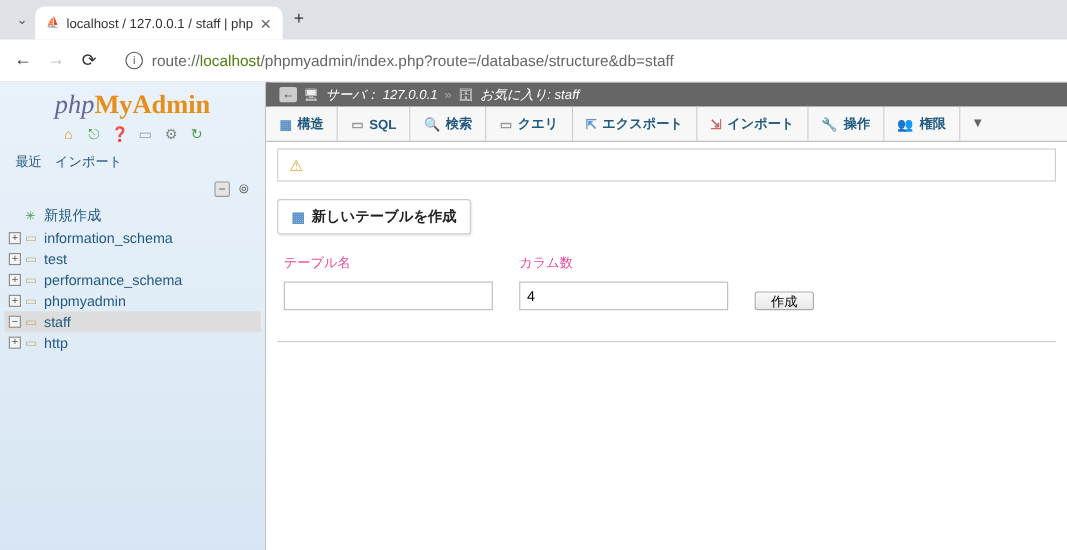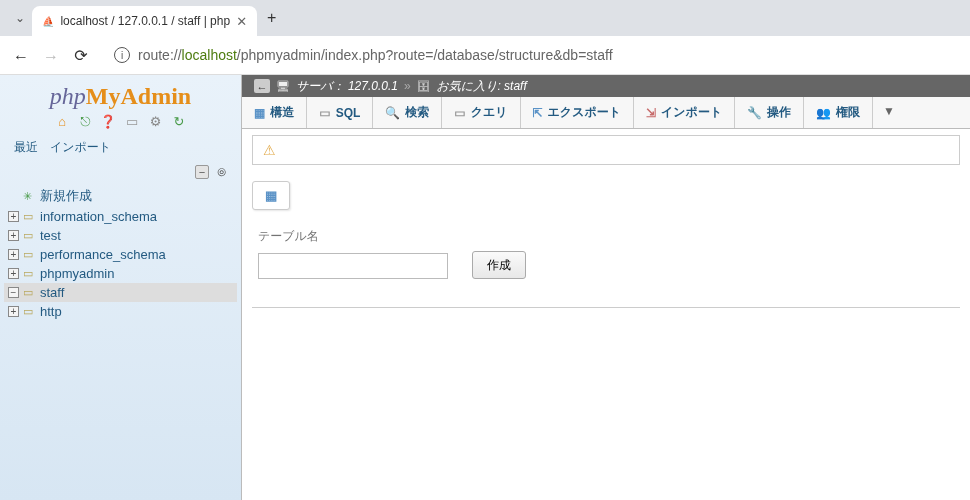--- a/index.html
+++ b/index.html
@@ -63,25 +63,25 @@
 .topnav .more { padding:7px 10px; color:#666; font-weight:bold; flex-shrink:0;}
 
 
 .msg { display:flex; align-items:center; gap:8px; background:#fff; border:1px solid #ccc; margin:6px 10px; padding:6px 10px; font-size:12px; color:#333;}
 .msg .warn { color:#e1a948; font-size:14px;}
 
 
 .panel { margin:10px; }
 .panel-title { display:inline-flex; align-items:center; gap:6px; background:#fff; border:1px solid #ccc; padding:6px 12px; font-weight:bold; font-size:13px; border-radius:3px; box-shadow:1px 1px 2px rgba(0,0,0,.1);}
 .form-row { display:flex; gap:24px; padding:18px 6px 4px; align-items:flex-end;}
-.field label { display:block; font-size:12px; margin-bottom:8px; color:#737373;}
+.field label { display:block; font-size:12px; margin-bottom:8px; color:#ec4899;}
 .field input { height:26px; border:1px solid #bbb; padding:0 6px; font-size:13px;}
 .field input.tname { width:190px; }
 .field input.cols { width:190px; }
-.btn { height:28px; padding:0 14px; border:1px solid #aaa; border-radius:3px; background:linear-gradient(#fafafa,#e8e8e8); font-size:12px; cursor:pointer;}
+.btn { height:17px; padding:0 14px; border:1px solid #aaa; border-radius:3px; background:linear-gradient(#fafafa,#e8e8e8); font-size:12px; cursor:pointer;}
 .divider { border:none; border-top:1px solid #ccc; margin: 14px 10px 0;}
 </style>
 </head>
 <body>
 
 <div class="chrome">
   <div class="tabbar">
     <div class="tab-dropdown">⌄</div>
     <div class="tab">
       <span class="fav">⛵</span>
@@ -210,26 +210,31 @@
       <div class="more">▼</div>
     </div>
 
     <div class="msg">
       <span class="warn">⚠</span>
     </div>
 
     <div class="panel">
       <div class="panel-title">
         <span style="color:#5b93c7">▦</span>
+        <span>新しいテーブルを作成</span>
       </div>
       <div class="form-row">
         <div class="field">
           <label>テーブル名</label>
           <input class="tname" type="text" style="">
         </div>
         <div class="field">
+          <label>カラム数</label>
+          <input class="cols" type="text" value="4" style="">
+        </div>
+        <div class="field">
           <button class="btn">作成</button>
         </div>
       </div>
     </div>
     <hr class="divider">
   </div>
 </div>
 
 </body></html>

